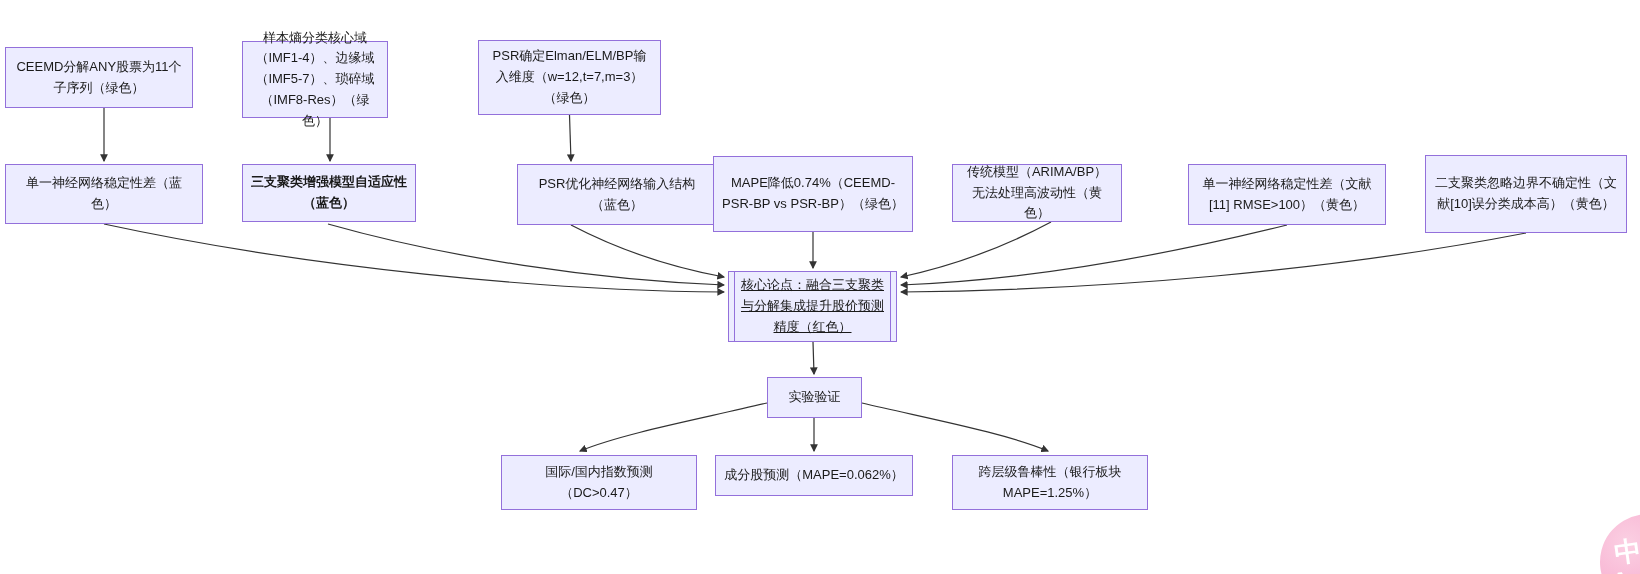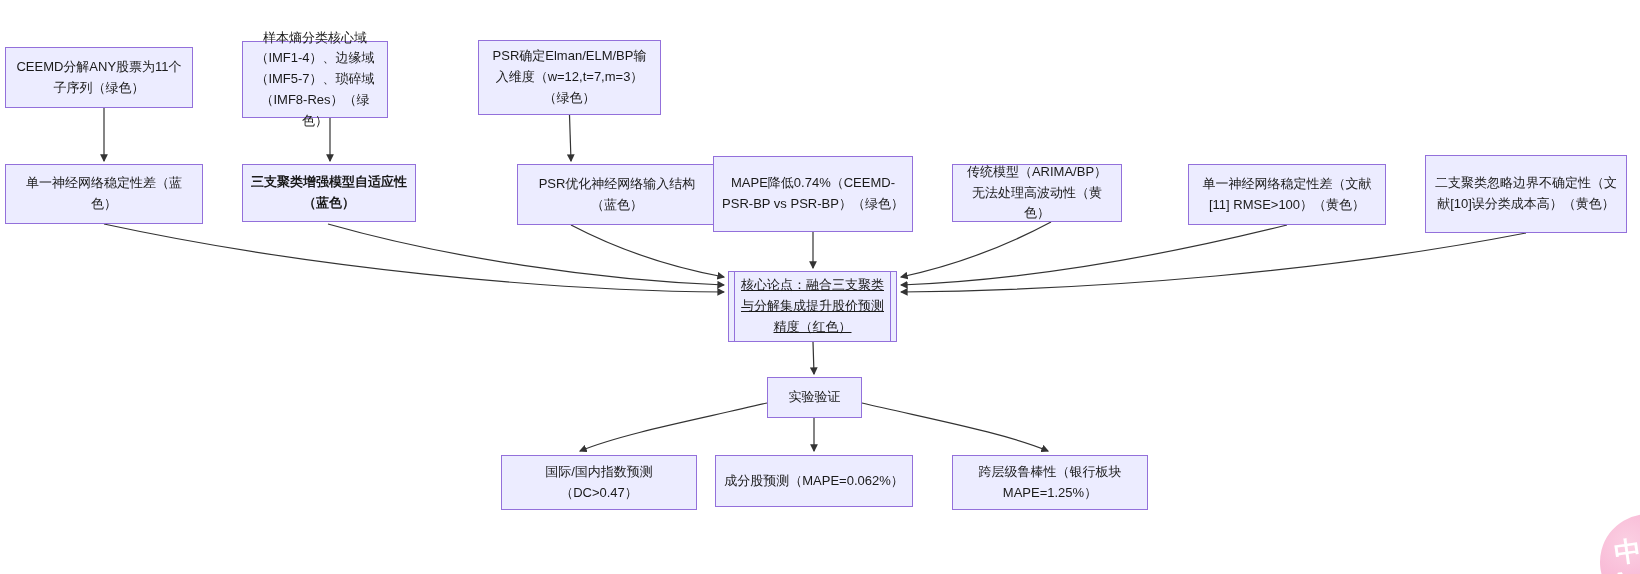--- a/index.html
+++ b/index.html
@@ -35,21 +35,21 @@
   #n-two_way    {left:1425px; top:155px; width:202px; height:78px;}
   
   #n-core       {left:728px;  top:271px; width:169px; height:71px; padding:2px 12px;text-decoration:underline;}
   #n-core::before,#n-core::after{
     content:"";position:absolute;top:0;bottom:0;width:1px;background:#9370DB;}
   #n-core::before{left:5px;}
   #n-core::after{right:5px;}
   #n-experiment {left:767px;  top:377px; width:95px;  height:41px;}
   
   #n-index_pred {left:479px;  top:455px; width:196px; height:55px;margin-left:22px;}
-  #n-stock_pred {left:715px;  top:455px; width:198px; height:52px;}
+  #n-stock_pred {left:715px;  top:455px; width:198px; height:41px;}
   #n-robustness {left:952px;  top:455px; width:196px; height:55px;}
 
   .fab{
     position:absolute;left:1600px;top:514px;width:96px;height:96px;
     border-radius:50%;
     background:radial-gradient(circle at 32% 28%, #fbd0e3 0%, #f8b3d2 55%, #f5a3c8 100%);
     color:#ffffff;
     display:flex;flex-direction:column;align-items:flex-start;justify-content:center;
     transform:rotate(-8deg);
     cursor:pointer;

